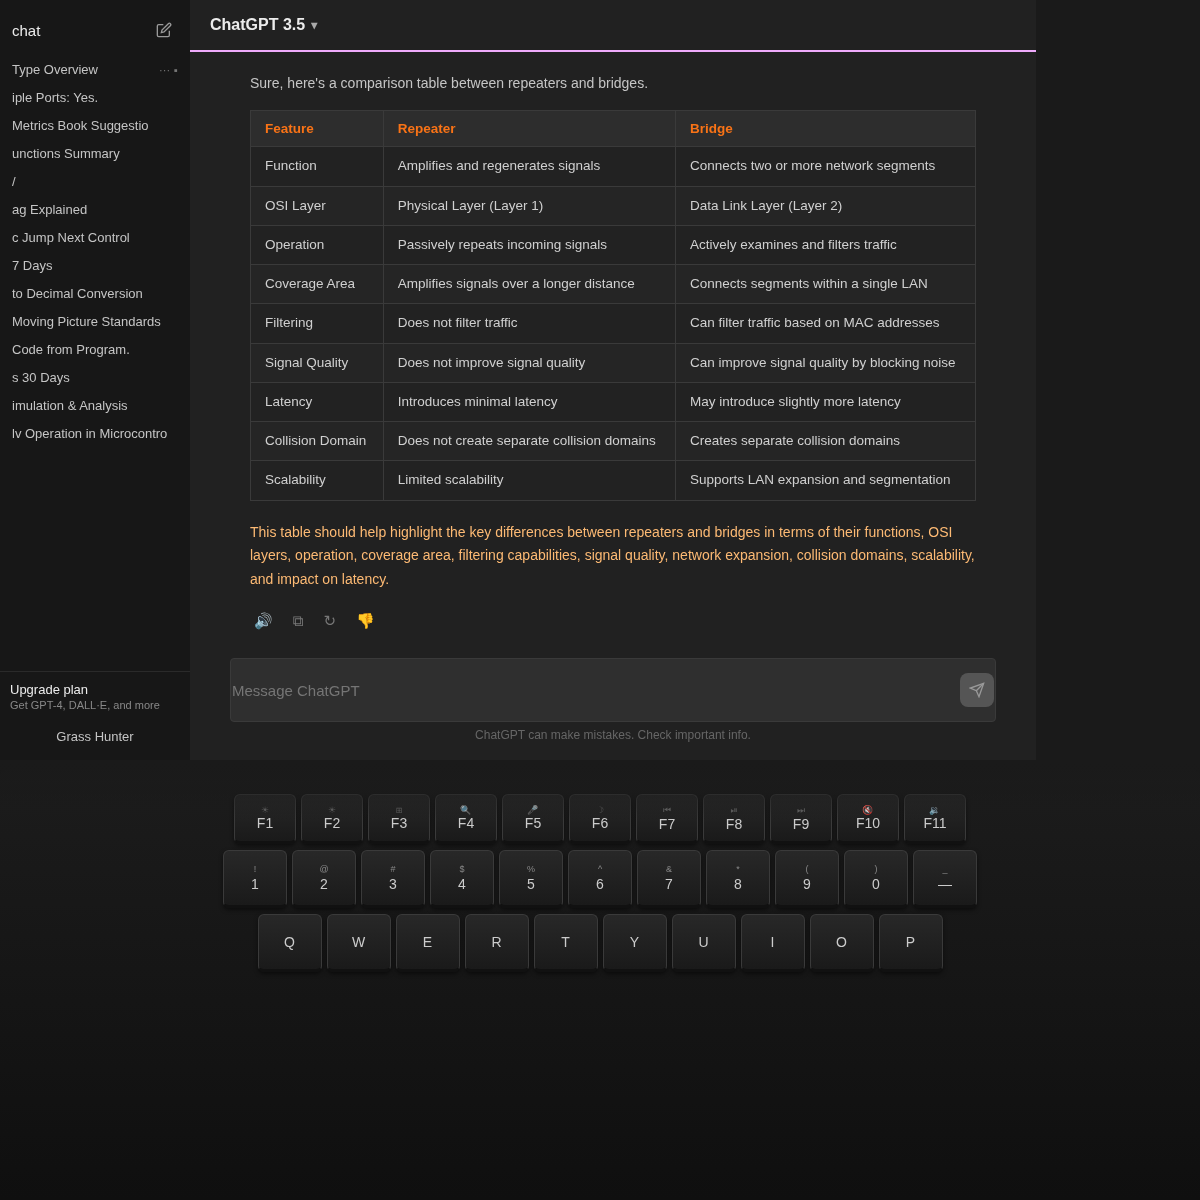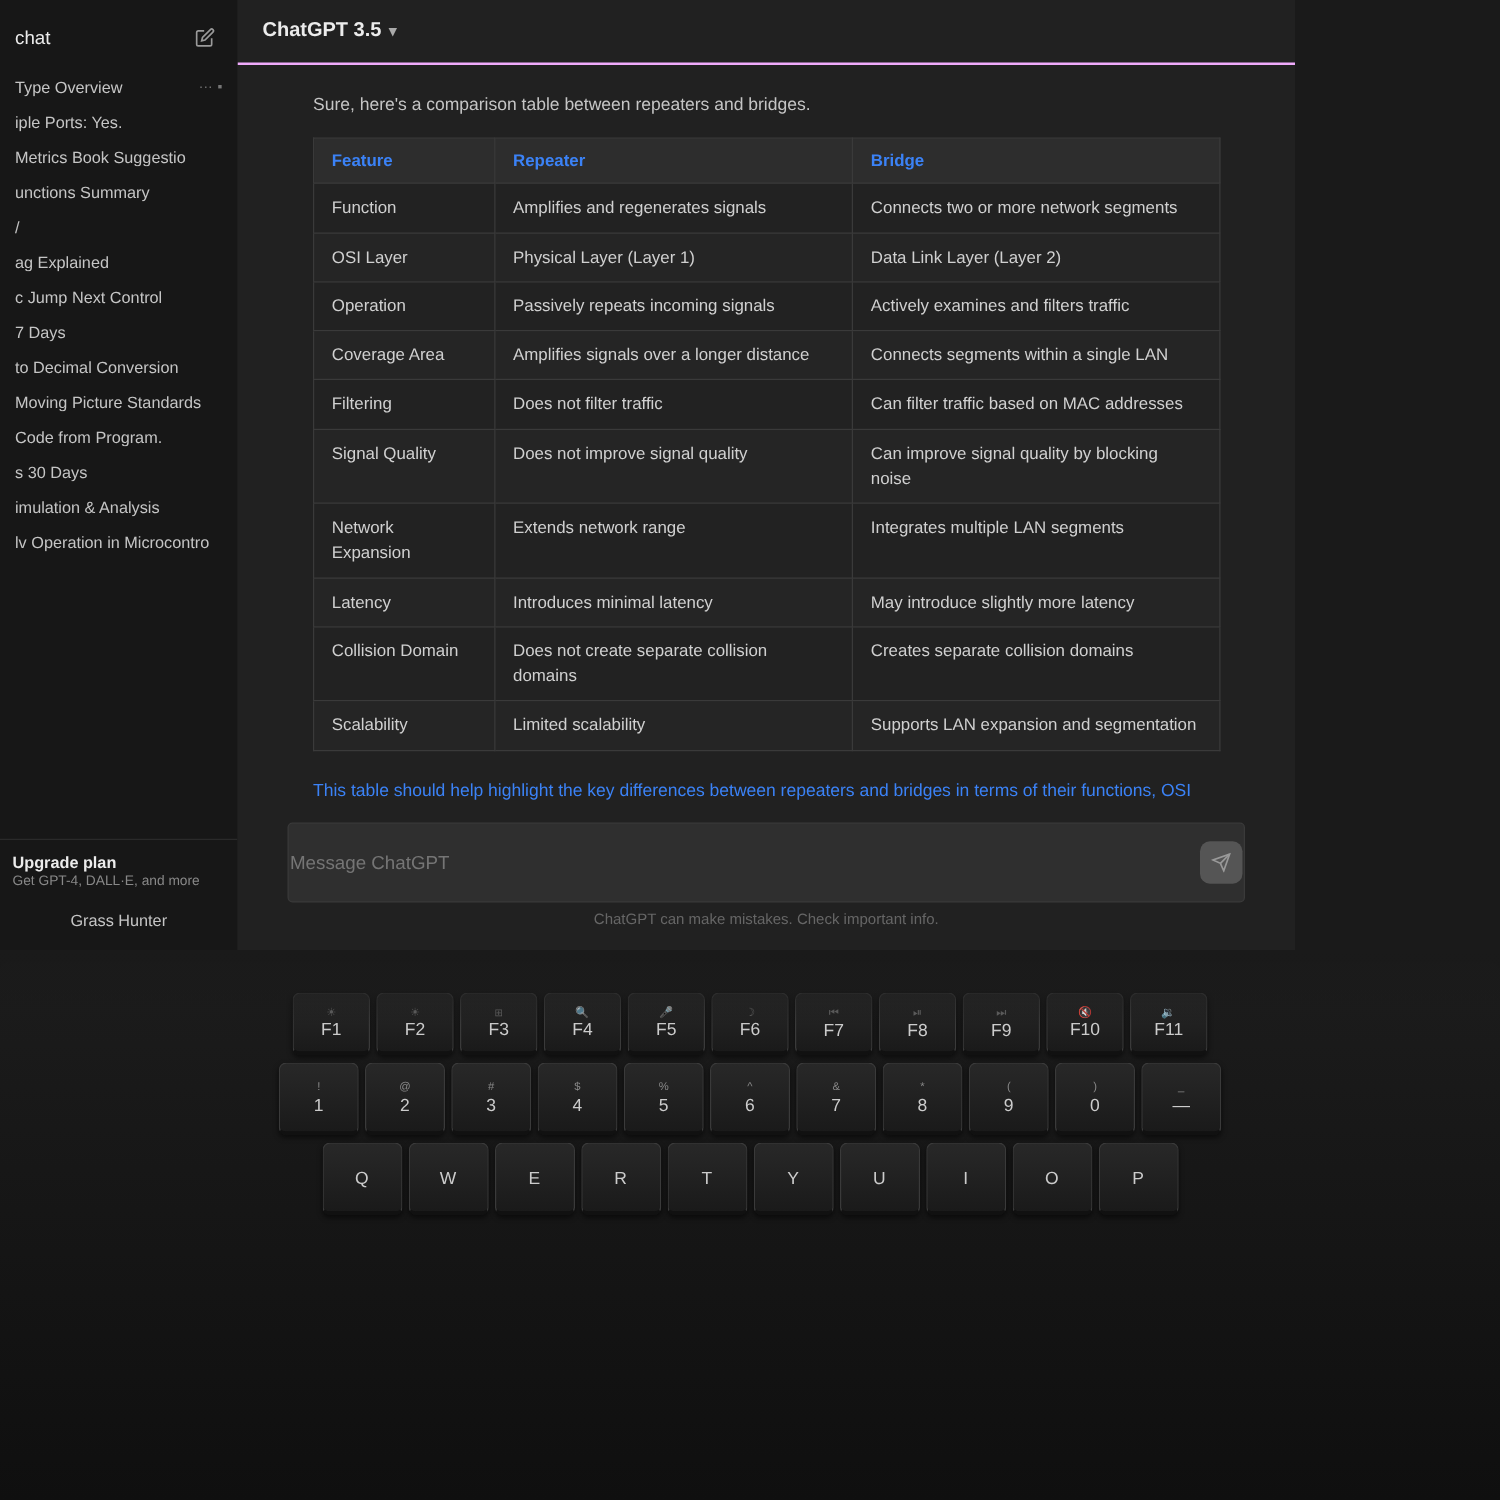--- a/index.html
+++ b/index.html
@@ -92,21 +92,21 @@
     }
 
     .upgrade-box {
       padding: 10px 10px;
       border-top: 1px solid #2a2a2a;
       margin-top: 8px;
     }
 
     .upgrade-title {
       font-size: 13px;
-      font-weight: 700;
+      font-weight: 400;
       color: #ececec;
       margin-bottom: 2px;
     }
 
     .upgrade-sub {
       font-size: 11px;
       color: #888;
     }
 
     .grass-hunter {
@@ -168,41 +168,41 @@
     
     .comparison-table {
       width: 100%;
       border-collapse: collapse;
       margin-bottom: 20px;
       font-size: 13.5px;
     }
 
     .comparison-table th {
       background: #2d2d2d;
-      color: #3b82f6;
+      color: #f97316;
       padding: 10px 14px;
       text-align: left;
       font-weight: 600;
       border: 1px solid #3a3a3a;
     }
 
     .comparison-table td {
       padding: 9px 14px;
       border: 1px solid #3a3a3a;
       color: #d0d0d0;
       vertical-align: top;
       line-height: 1.5;
     }
 
     .comparison-table tr:nth-child(even) td { background: #252525; }
     .comparison-table tr:nth-child(odd) td { background: #222; }
 
     .summary-text {
       font-size: 14px;
-      color: #3b82f6;
+      color: #fdba74;
       line-height: 1.7;
       margin-bottom: 16px;
     }
 
     .message-actions {
       display: flex;
       gap: 12px;
       margin-bottom: 20px;
     }
 
@@ -464,25 +464,20 @@
                 <td>Filtering</td>
                 <td>Does not filter traffic</td>
                 <td>Can filter traffic based on MAC addresses</td>
               </tr>
               <tr>
                 <td>Signal Quality</td>
                 <td>Does not improve signal quality</td>
                 <td>Can improve signal quality by blocking noise</td>
               </tr>
               <tr>
-                <td>Network Expansion</td>
-                <td>Extends network range</td>
-                <td>Integrates multiple LAN segments</td>
-              </tr>
-              <tr>
                 <td>Latency</td>
                 <td>Introduces minimal latency</td>
                 <td>May introduce slightly more latency</td>
               </tr>
               <tr>
                 <td>Collision Domain</td>
                 <td>Does not create separate collision domains</td>
                 <td>Creates separate collision domains</td>
               </tr>
               <tr>

